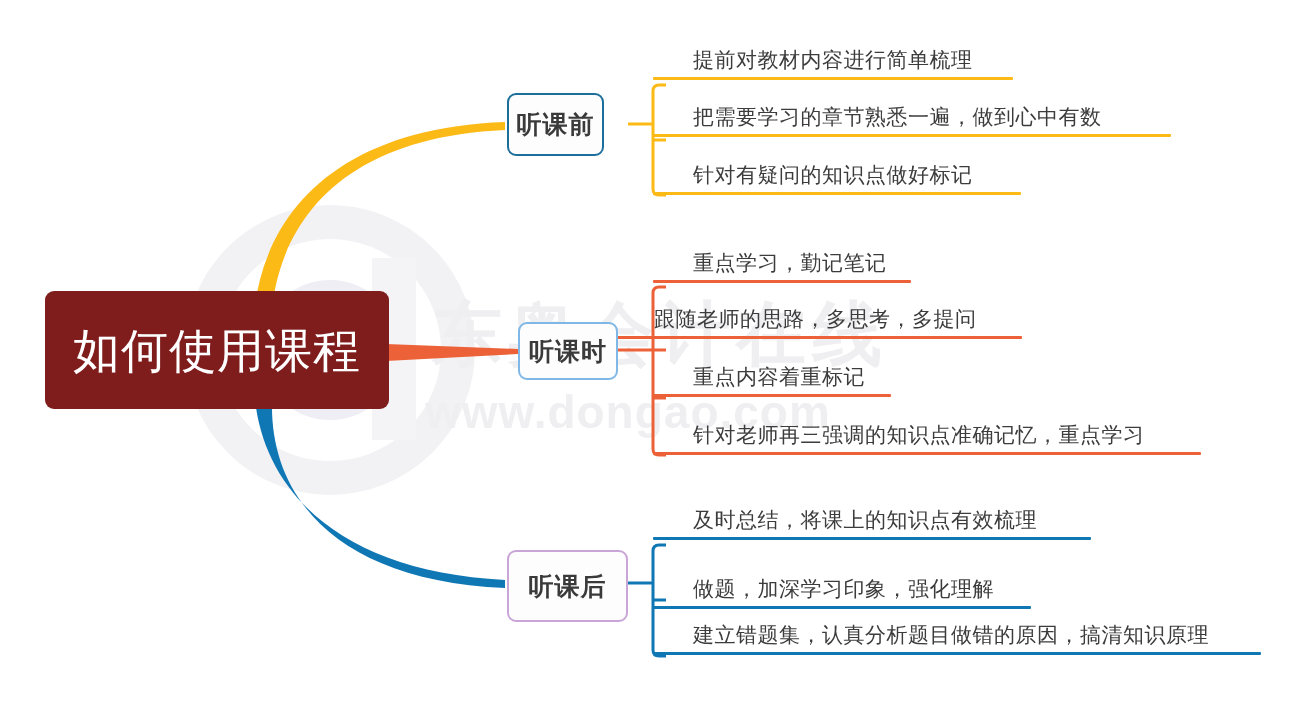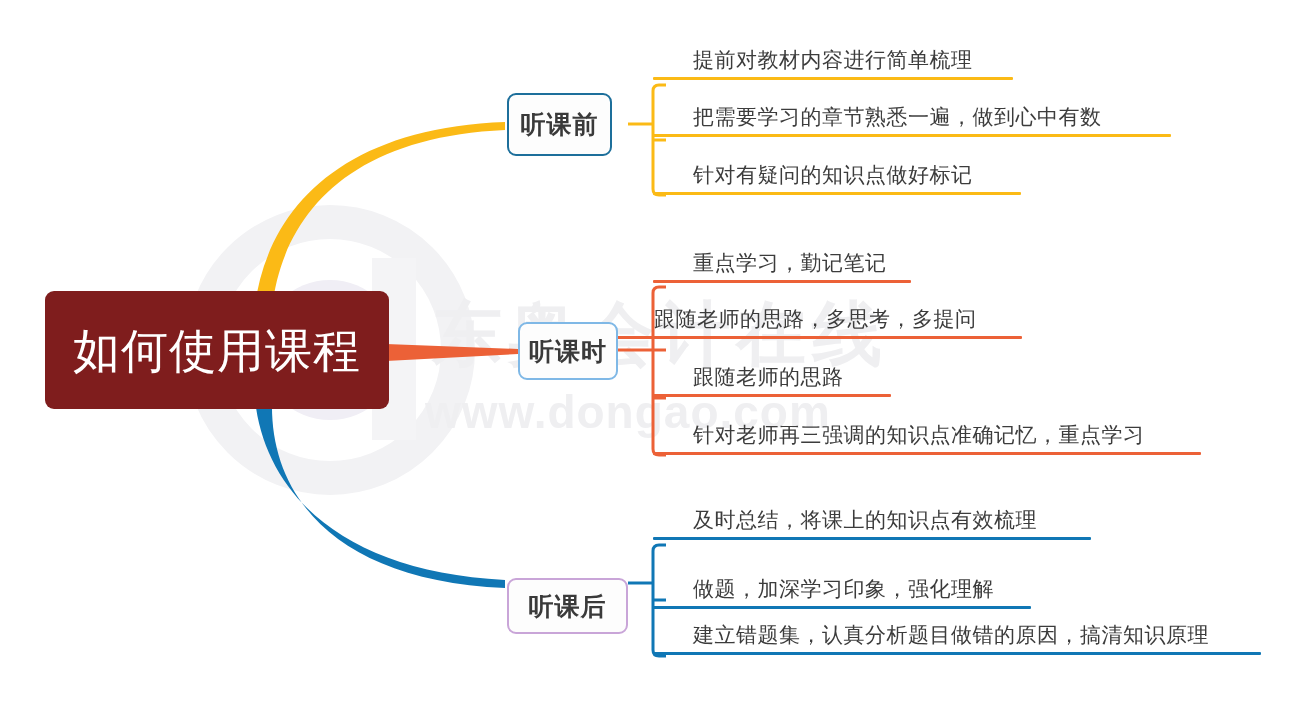--- a/index.html
+++ b/index.html
@@ -88,23 +88,23 @@
     justify-content: center;
     box-sizing: border-box;
   }
   .branch-node .branch-label {
     font-size: 25px;
     font-weight: bold;
     color: #3a3a3a;
     white-space: nowrap;
     letter-spacing: 1px;
   }
-  #branch-0 { left: 507px; top: 93px;  width: 105px; height: 63px; border-color: #1d6f9b; }
+  #branch-0 { left: 507px; top: 93px;  width: 97px; height: 63px; border-color: #1d6f9b; }
   #branch-1 { left: 518px; top: 322px; width: 100px; height: 58px; border-color: #7fb8e6; }
-  #branch-2 { left: 507px; top: 550px; width: 121px; height: 56px; border-color: #c9a5d8; margin-top: 28px; }
+  #branch-2 { left: 507px; top: 550px; width: 121px; height: 72px; border-color: #c9a5d8; }
 
   
   .leaf {
     position: absolute;
     z-index: 4;
     white-space: nowrap;
   }
   .leaf .leaf-label {
     display: block;
     font-size: 21px;
@@ -198,21 +198,21 @@
 
   <div class="leaf" style="left:653px; top:251px; width:258px;">
     <span class="leaf-label">重点学习，勤记笔记</span>
     <span class="leaf-rule" style="background:#ec6137;"></span>
   </div>
   <div class="leaf" style="left:614px; top:307px; width:408px;">
     <span class="leaf-label">跟随老师的思路，多思考，多提问</span>
     <span class="leaf-rule" style="background:#ec6137;"></span>
   </div>
   <div class="leaf" style="left:653px; top:365px; width:238px;">
-    <span class="leaf-label">跟随老师的思路</span>
+    <span class="leaf-label">重点内容着重标记</span>
     <span class="leaf-rule" style="background:#ec6137;"></span>
   </div>
   <div class="leaf" style="left:653px; top:423px; width:548px;">
     <span class="leaf-label">针对老师再三强调的知识点准确记忆，重点学习</span>
     <span class="leaf-rule" style="background:#ec6137;"></span>
   </div>
 
   <div class="leaf" style="left:653px; top:508px; width:438px;">
     <span class="leaf-label">及时总结，将课上的知识点有效梳理</span>
     <span class="leaf-rule" style="background:#1077b5;"></span>

